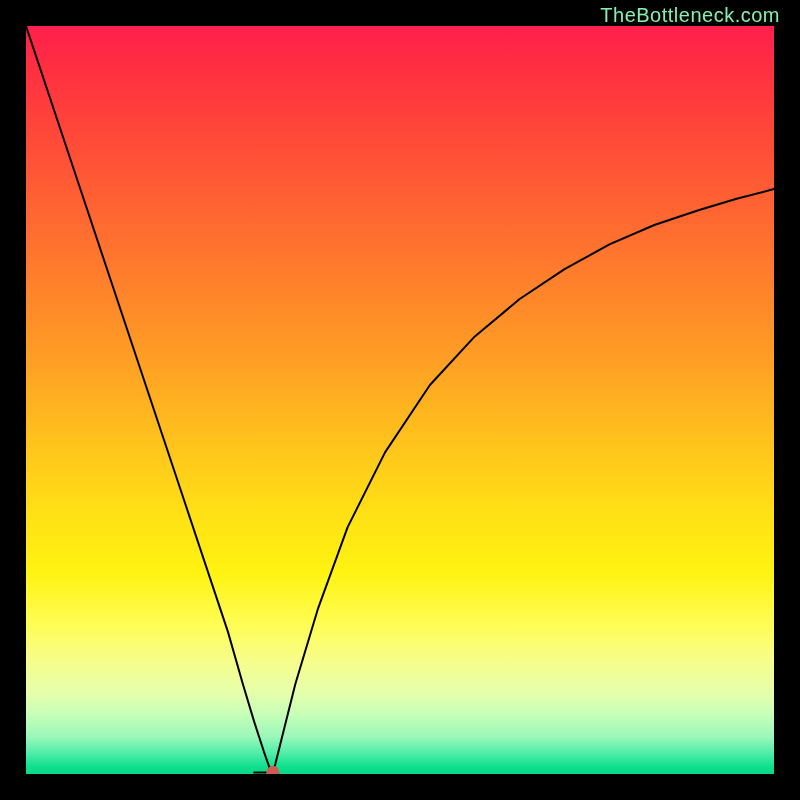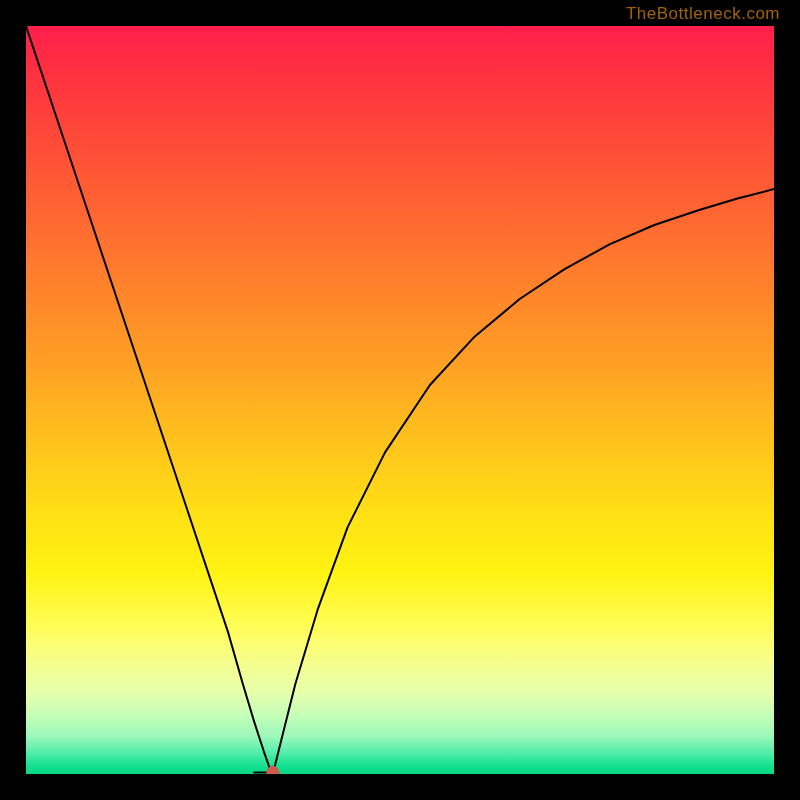--- a/index.html
+++ b/index.html
@@ -14,22 +14,22 @@
   .frame {
     position: relative;
     width: 800px;
     height: 800px;
     background: #000;
   }
   .watermark {
     position: absolute;
     top: 4px;
     right: 20px;
-    color: #a16207;
-    font-size: 17px;
+    color: #86efac;
+    font-size: 20px;
     letter-spacing: 0.5px;
     user-select: none;
   }
   .plot {
     position: absolute;
     left: 26px;
     top: 26px;
     width: 748px;
     height: 748px;
     overflow: hidden;

